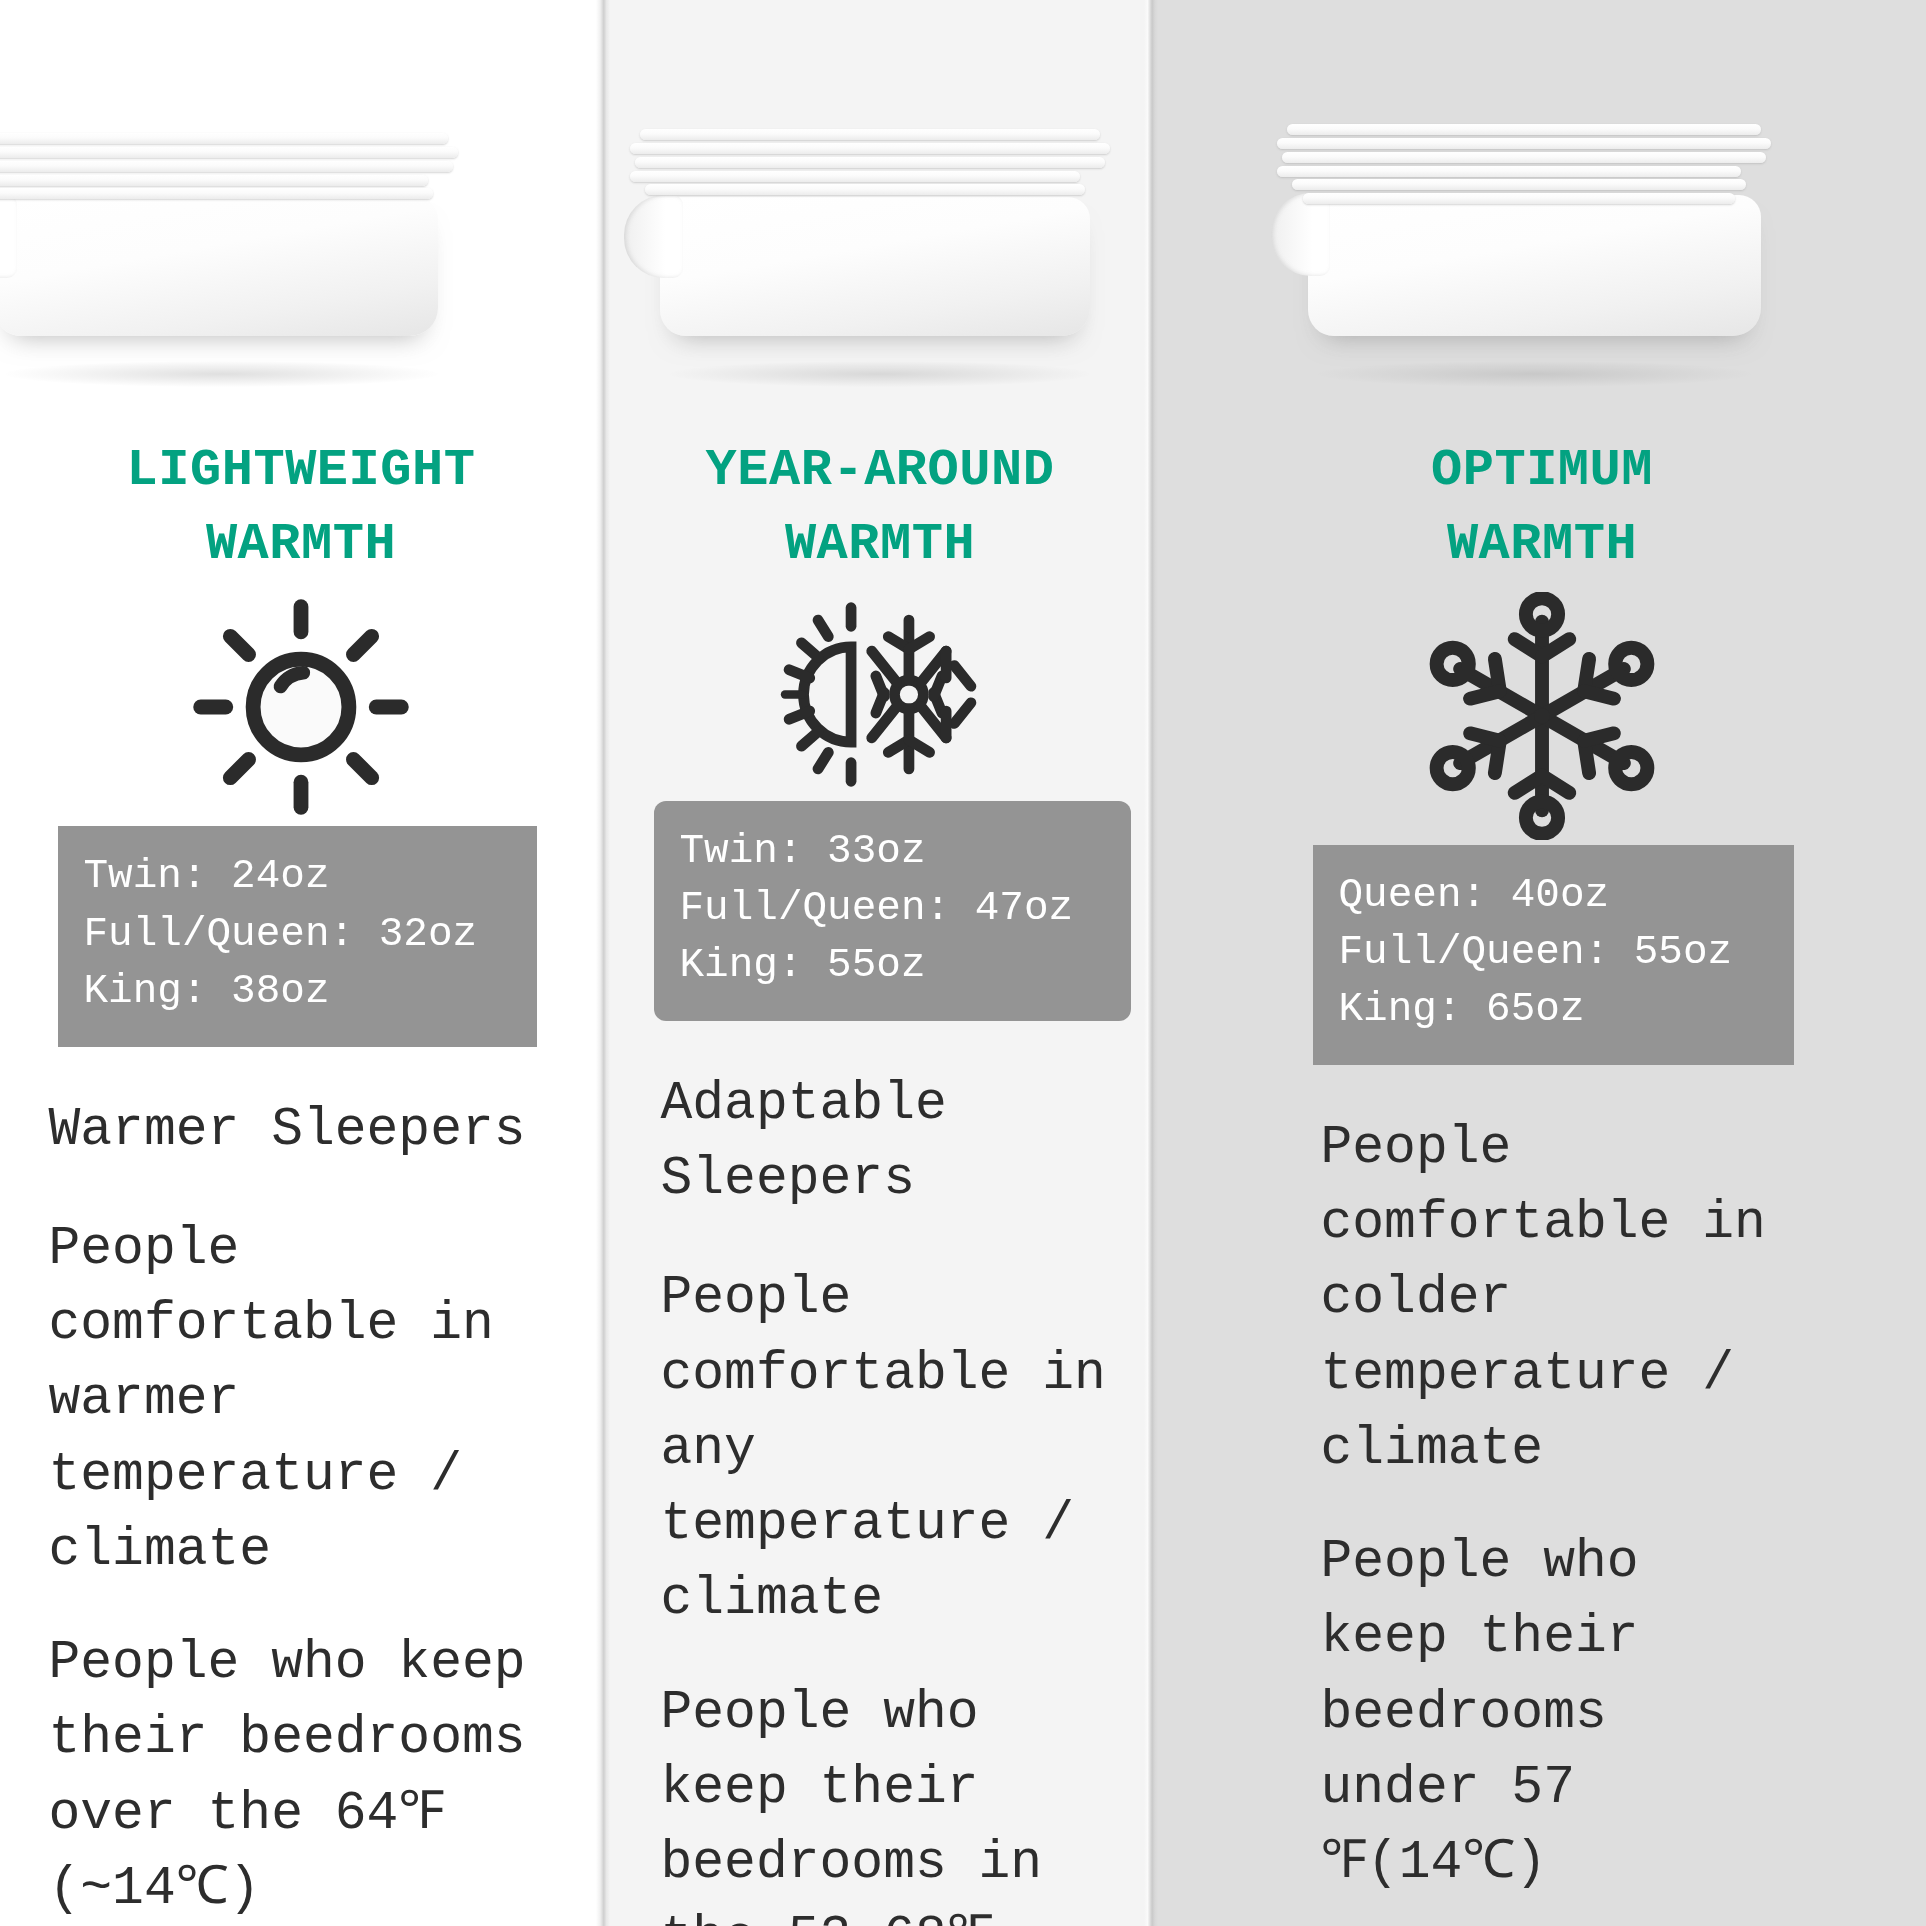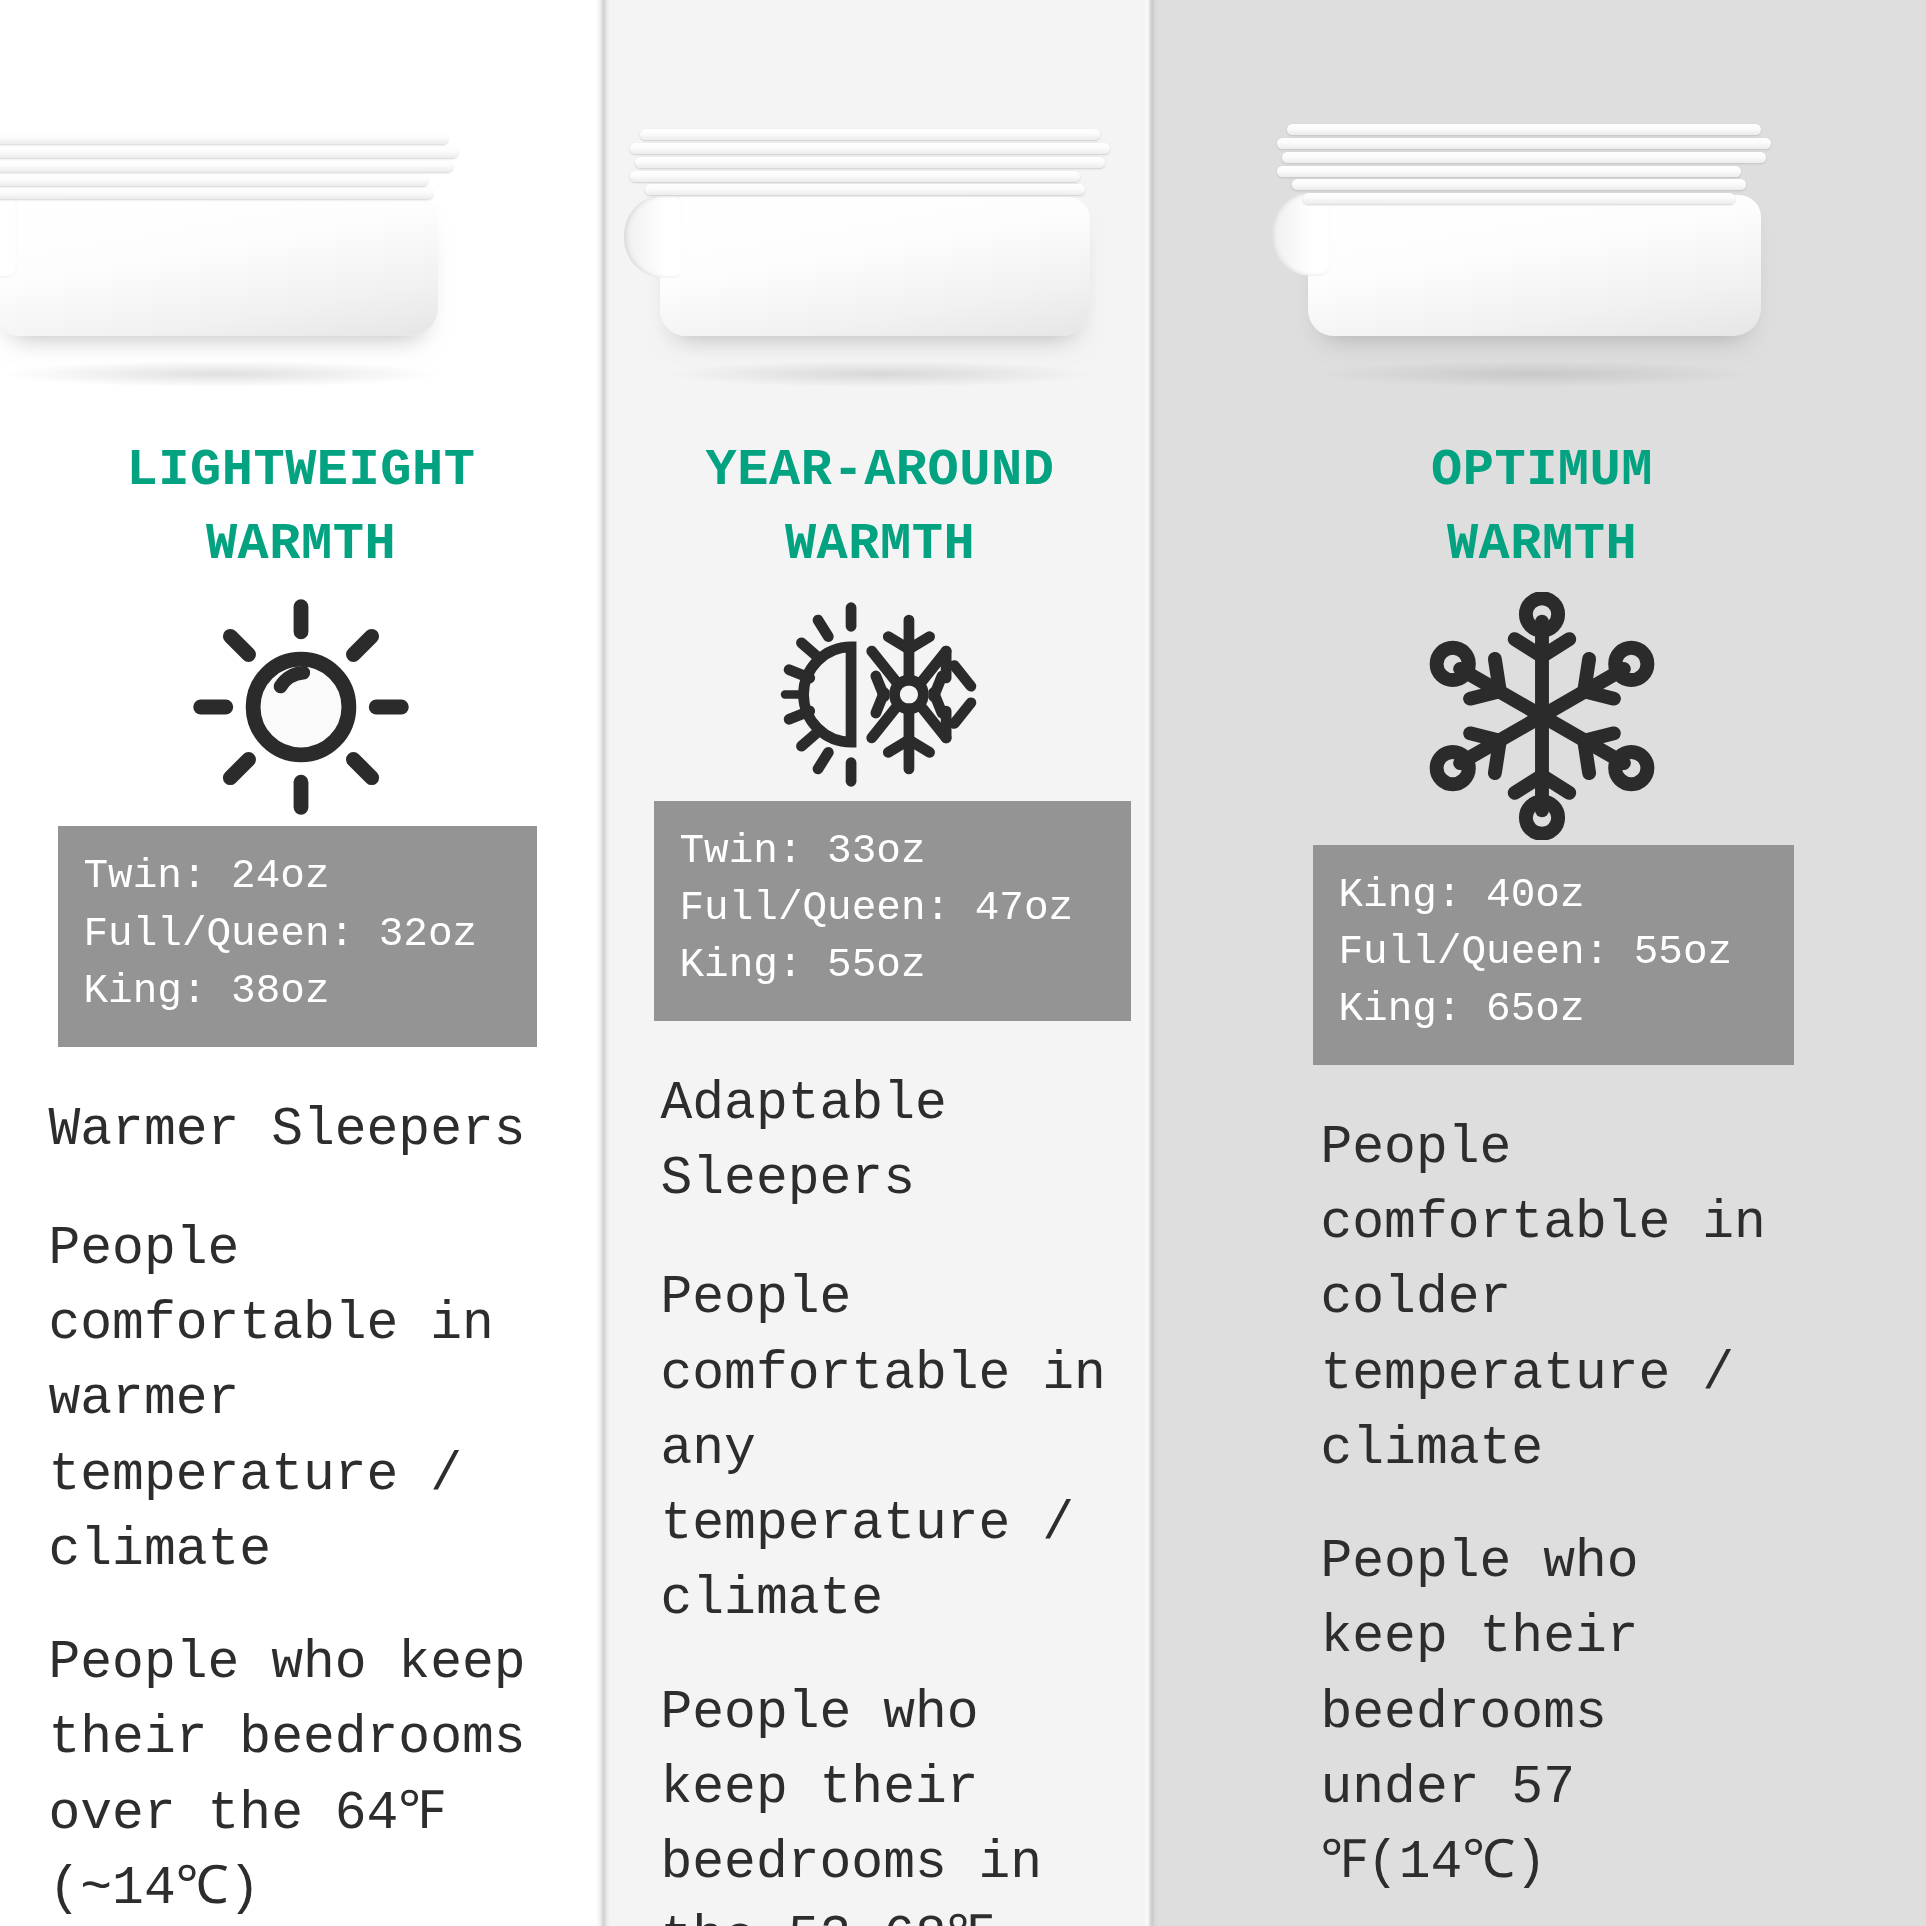--- a/index.html
+++ b/index.html
@@ -119,21 +119,21 @@
   
   .weights {
     background: #949494;
     color: #ffffff;
     padding: 22px 26px 26px 26px;
     font-size: 41px;
     line-height: 1.40;
     white-space: nowrap;
   }
   .w1 { width: 479px; margin-left: -8px; }
-  .w2 { width: 477px; margin-left: 24px; }
+  .w2 { width: 477px; margin-left: 24px; border-radius: 12px; }
   .w3 { width: 481px; margin-left: 22px; }
   .weights .wline { display: block; }
 
   
   .body-copy {
     font-size: 53px;
     line-height: 1.42;
     color: #2d2d2d;
     margin-top: 46px;
   }
@@ -330,21 +330,21 @@
         <line x1="33" y1="60" x2="31" y2="73"></line>
         <line x1="33" y1="60" x2="21" y2="57"></line>
         <line x1="67" y1="40" x2="69" y2="27"></line>
         <line x1="67" y1="40" x2="79" y2="43"></line>
 
         <circle cx="50" cy="50" r="3.2" fill="#2b2b2b" stroke="none"></circle>
       </svg>
     </div>
 
     <div class="weights w3">
-      <span class="wline">King: 40oz</span>
+      <span class="wline">Queen: 40oz</span>
       <span class="wline">Full/Queen: 55oz</span>
       <span class="wline">King: 65oz</span>
     </div>
 
     <div class="body-copy c3">
       <div class="para">People comfortable in colder temperature / climate</div>
       <div class="para">People who keep their beedrooms under 57 ℉(14℃)</div>
     </div>
   </div>
 

